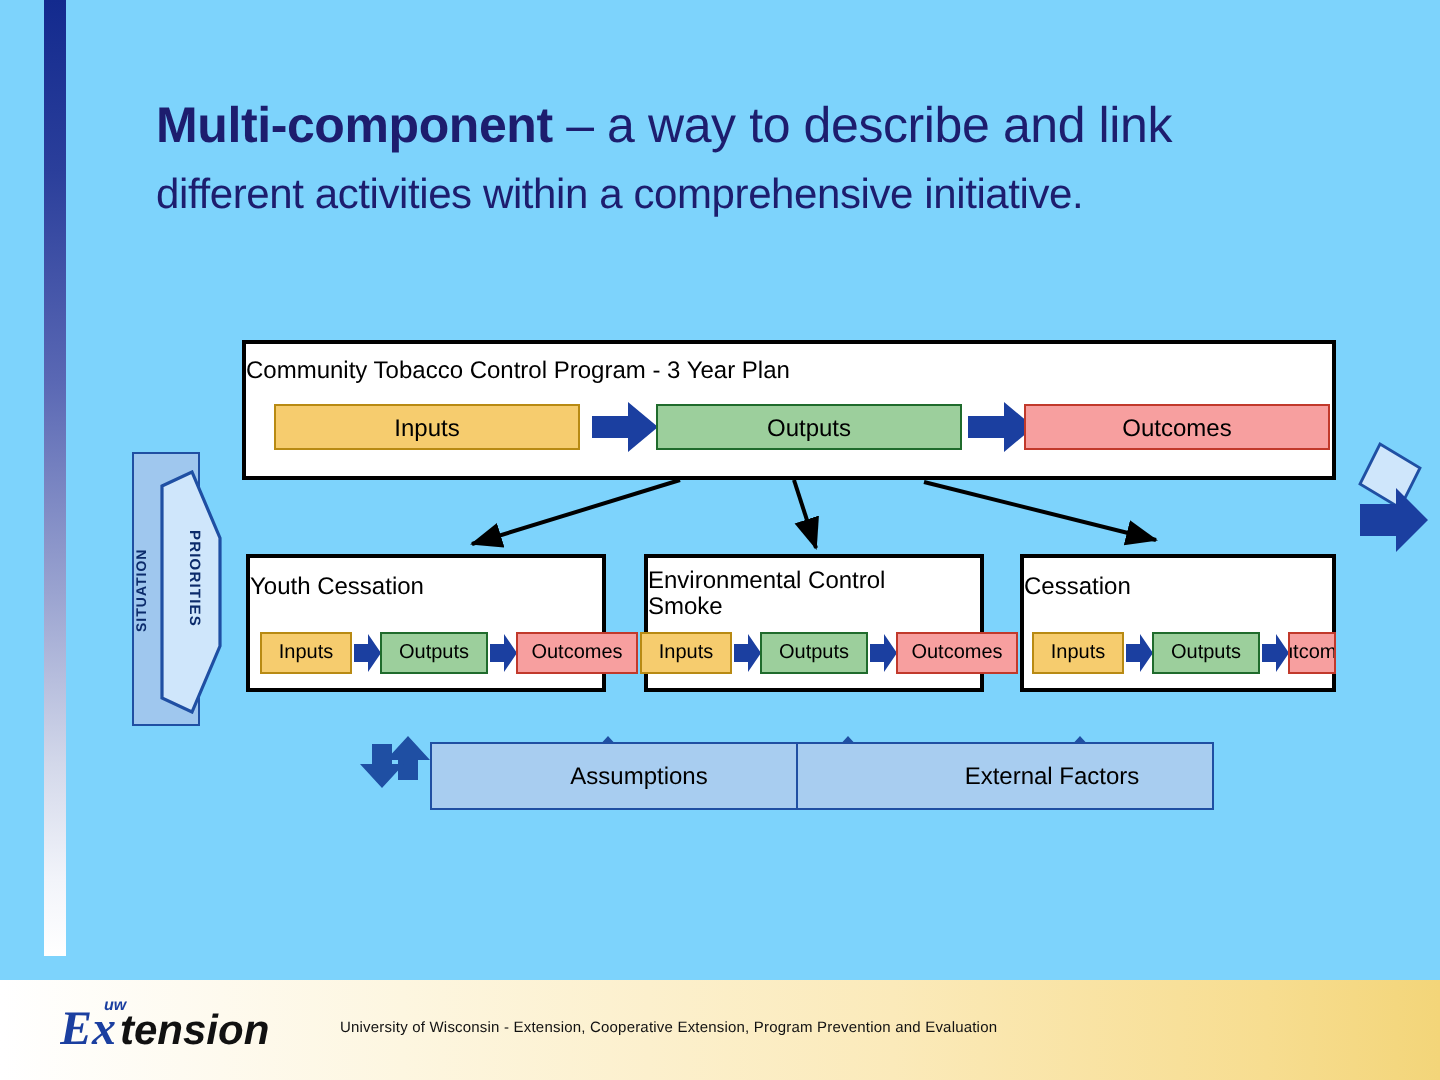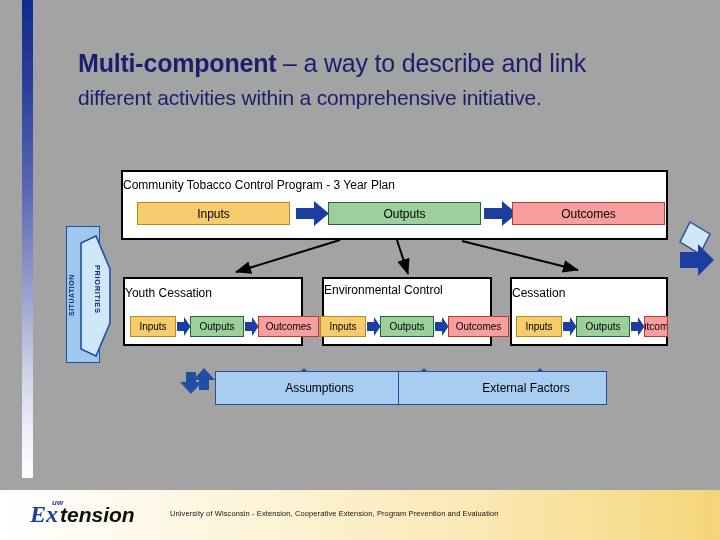--- a/index.html
+++ b/index.html
@@ -2,21 +2,21 @@
 <html><head>
 <meta charset="utf-8">
 <style>
   html,body{margin:0;padding:0;}
   body{
     width:720px;height:540px;overflow:hidden;
     background:#ffffff;
     font-family:"Liberation Sans", sans-serif;
     position:relative;
   }
-  #slide{position:absolute;inset:0;width:720px;height:540px;background:#a3a3a3;overflow:hidden;}
+  #slide{position:absolute;inset:0;width:720px;height:540px;background:#7dd3fc;overflow:hidden;}
 
   
   .left-bar{
     position:absolute;left:22px;top:0;width:11px;height:478px;
     background:linear-gradient(to bottom,#132a8e 0%,#2b3f9b 18%,#5a68b4 40%,#9aa3d0 62%,#d3d8ea 80%,#f2f4fa 92%,#ffffff 100%);
   }
 
   
   .title-block{
     position:absolute;left:78px;top:48px;width:580px;
@@ -201,20 +201,21 @@
     <div class="chip small outputs" style="left:190px;top:316px;width:54px;height:21px;">Outputs</div>
     <div class="barrow" style="left:245px;top:317px;">
       <svg width="14" height="19" viewBox="0 0 14 19">
           <path d="M0,5 H7 V0 L13.5,9.5 L7,19 V14 H0 Z" fill="#1b3fa0"></path>
         </svg>
     </div>
     <div class="chip small outcomes" style="left:258px;top:316px;width:61px;height:21px;">Outcomes</div>
 
     <div class="frame" style="left:322px;top:277px;width:170px;height:69px;">
       <div class="frame-title" style="top:5px;">Environmental Control</div>
+      <div class="frame-title" style="top:18px;">Smoke</div>
     </div>
     <div class="chip small inputs" style="left:320px;top:316px;width:46px;height:21px;">Inputs</div>
     <div class="barrow" style="left:367px;top:317px;">
       <svg width="14" height="19" viewBox="0 0 14 19">
           <path d="M0,5 H7 V0 L13.5,9.5 L7,19 V14 H0 Z" fill="#1b3fa0"></path>
         </svg>
     </div>
     <div class="chip small outputs" style="left:380px;top:316px;width:54px;height:21px;">Outputs</div>
     <div class="barrow" style="left:435px;top:317px;">
       <svg width="14" height="19" viewBox="0 0 14 19">

